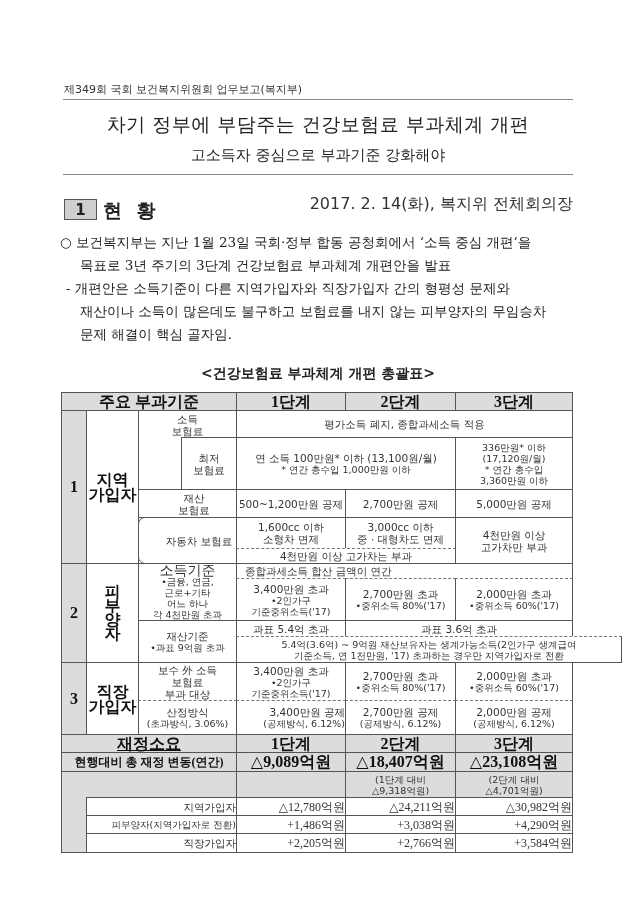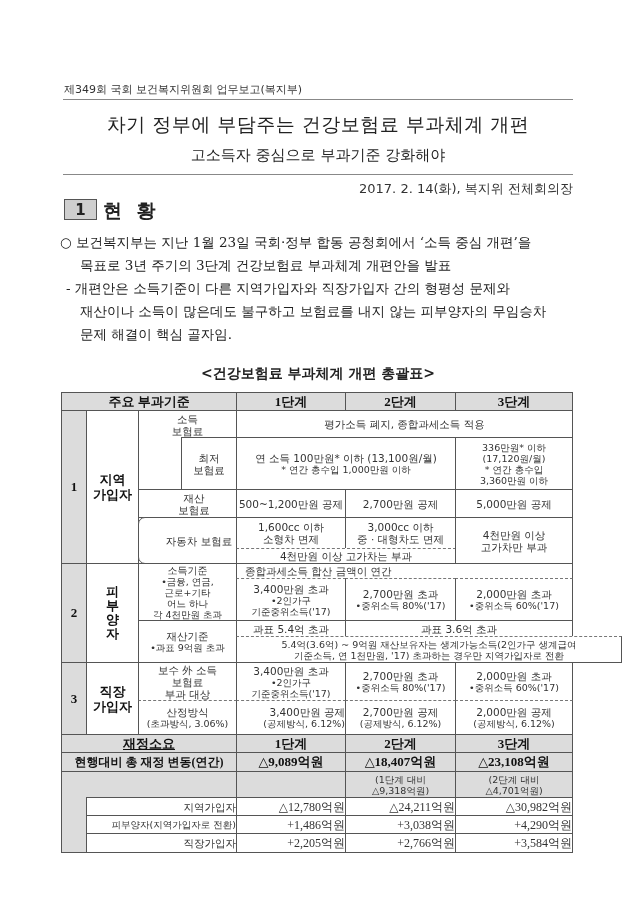--- a/index.html
+++ b/index.html
@@ -6,33 +6,33 @@
   html, body { width: 636px; height: 899px; background: #ffffff; overflow: hidden; }
   body { position: relative; font-family: "DejaVu Serif", "Liberation Serif", serif; color: #222; }
   .abs { position: absolute; }
   .sans { font-family: "DejaVu Sans", "Liberation Sans", sans-serif; }
   .serif { font-family: "Liberation Serif", "DejaVu Serif", serif; }
 
   .meeting { left: 64px; top: 82px; font-size: 11px; color: #333; }
   .rule { left: 63px; width: 510px; height: 1px; background: #888; }
   .title { left: 0; width: 636px; top: 112px; text-align: center; font-size: 19px; color: #222; letter-spacing: 0.5px; }
   .subtitle { left: 0; width: 636px; top: 146px; text-align: center; font-size: 15px; color: #222; }
-  .dateline { right: 63px; top: 180px; font-size: 13px; color: #333; }
+  .dateline { right: 63px; top: 194px; font-size: 16px; color: #333; }
 
   .sec-box { left: 64px; top: 199px; width: 33px; height: 21px; background: #cfcfcf; border: 1px solid #555; font-size: 15px; font-weight: bold; display:flex; align-items:center; justify-content:center; }
   .sec-title { left: 103px; top: 198px; font-size: 19px; font-weight: bold; letter-spacing: 4px; }
 
   .para { font-size: 13.5px; line-height: 20px; color: #222; white-space: nowrap; }
   .tbl-caption { left: 0; width: 636px; top: 365px; text-align: center; font-size: 14px; font-weight: bold; }
 
   
   .tbl { position: absolute; left: 61px; top: 392px; width: 512px; height: 461px; }
   .c { position: absolute; border: 1px solid #555; background: #fff; display: flex; flex-direction: column; align-items: center; justify-content: center; text-align: center; font-size: 10.5px; line-height: 12px; color: #333; font-family: "DejaVu Sans", "Liberation Sans", sans-serif; }
   .g { background: #dcdcdc; }
-  .b { font-weight: bold; font-family: "Liberation Serif", "DejaVu Serif", serif; font-size: 13px; color: #111; }
+  .b { font-weight: bold; font-family: "Liberation Serif", "DejaVu Serif", serif; font-size: 16px; color: #111; }
   .dash-top { border-top: 1px dashed #777; }
   .r { align-items: flex-end; }
   .small { font-size: 9.5px; line-height: 11px; }
   .num { font-family: "Liberation Serif", "DejaVu Serif", serif; font-size: 12px; }
   .u { text-decoration: underline; }
 </style>
 </head>
 <body>
 
 <div class="abs meeting sans">제349회 국회 보건복지위원회 업무보고(복지부)</div>
@@ -99,21 +99,21 @@
     <span>4천만원 이상</span>
     <span>고가차만 부과</span>
   </div>
 
   <div class="c g b" style="left:0; top:171px; width:26px; height:100px;">2</div>
   <div class="c b" style="left:25px; top:171px; width:53px; height:100px; white-space:pre-line; line-height:14px;">피
 부
 양
 자</div>
   <div class="c small" style="left:77px; top:171px; width:99px; height:58px;">
-    <span style="font-size:10px;">소득기준</span>
+    <span style="font-size:14px;">소득기준</span>
     <span>•금융, 연금,</span>
     <span>근로+기타</span>
     <span>어느 하나</span>
     <span>각 4천만원 초과</span>
   </div>
   <div class="c" style="left:175px; top:171px; width:337px; height:16px; align-items:flex-start; padding-left:8px;">종합과세소득 합산 금액이 연간</div>
   <div class="c dash-top" style="left:175px; top:186px; width:110px; height:43px;">
     <span>3,400만원 초과</span>
     <span class="small">•2인가구</span>
     <span class="small">기준중위소득('17)</span>

